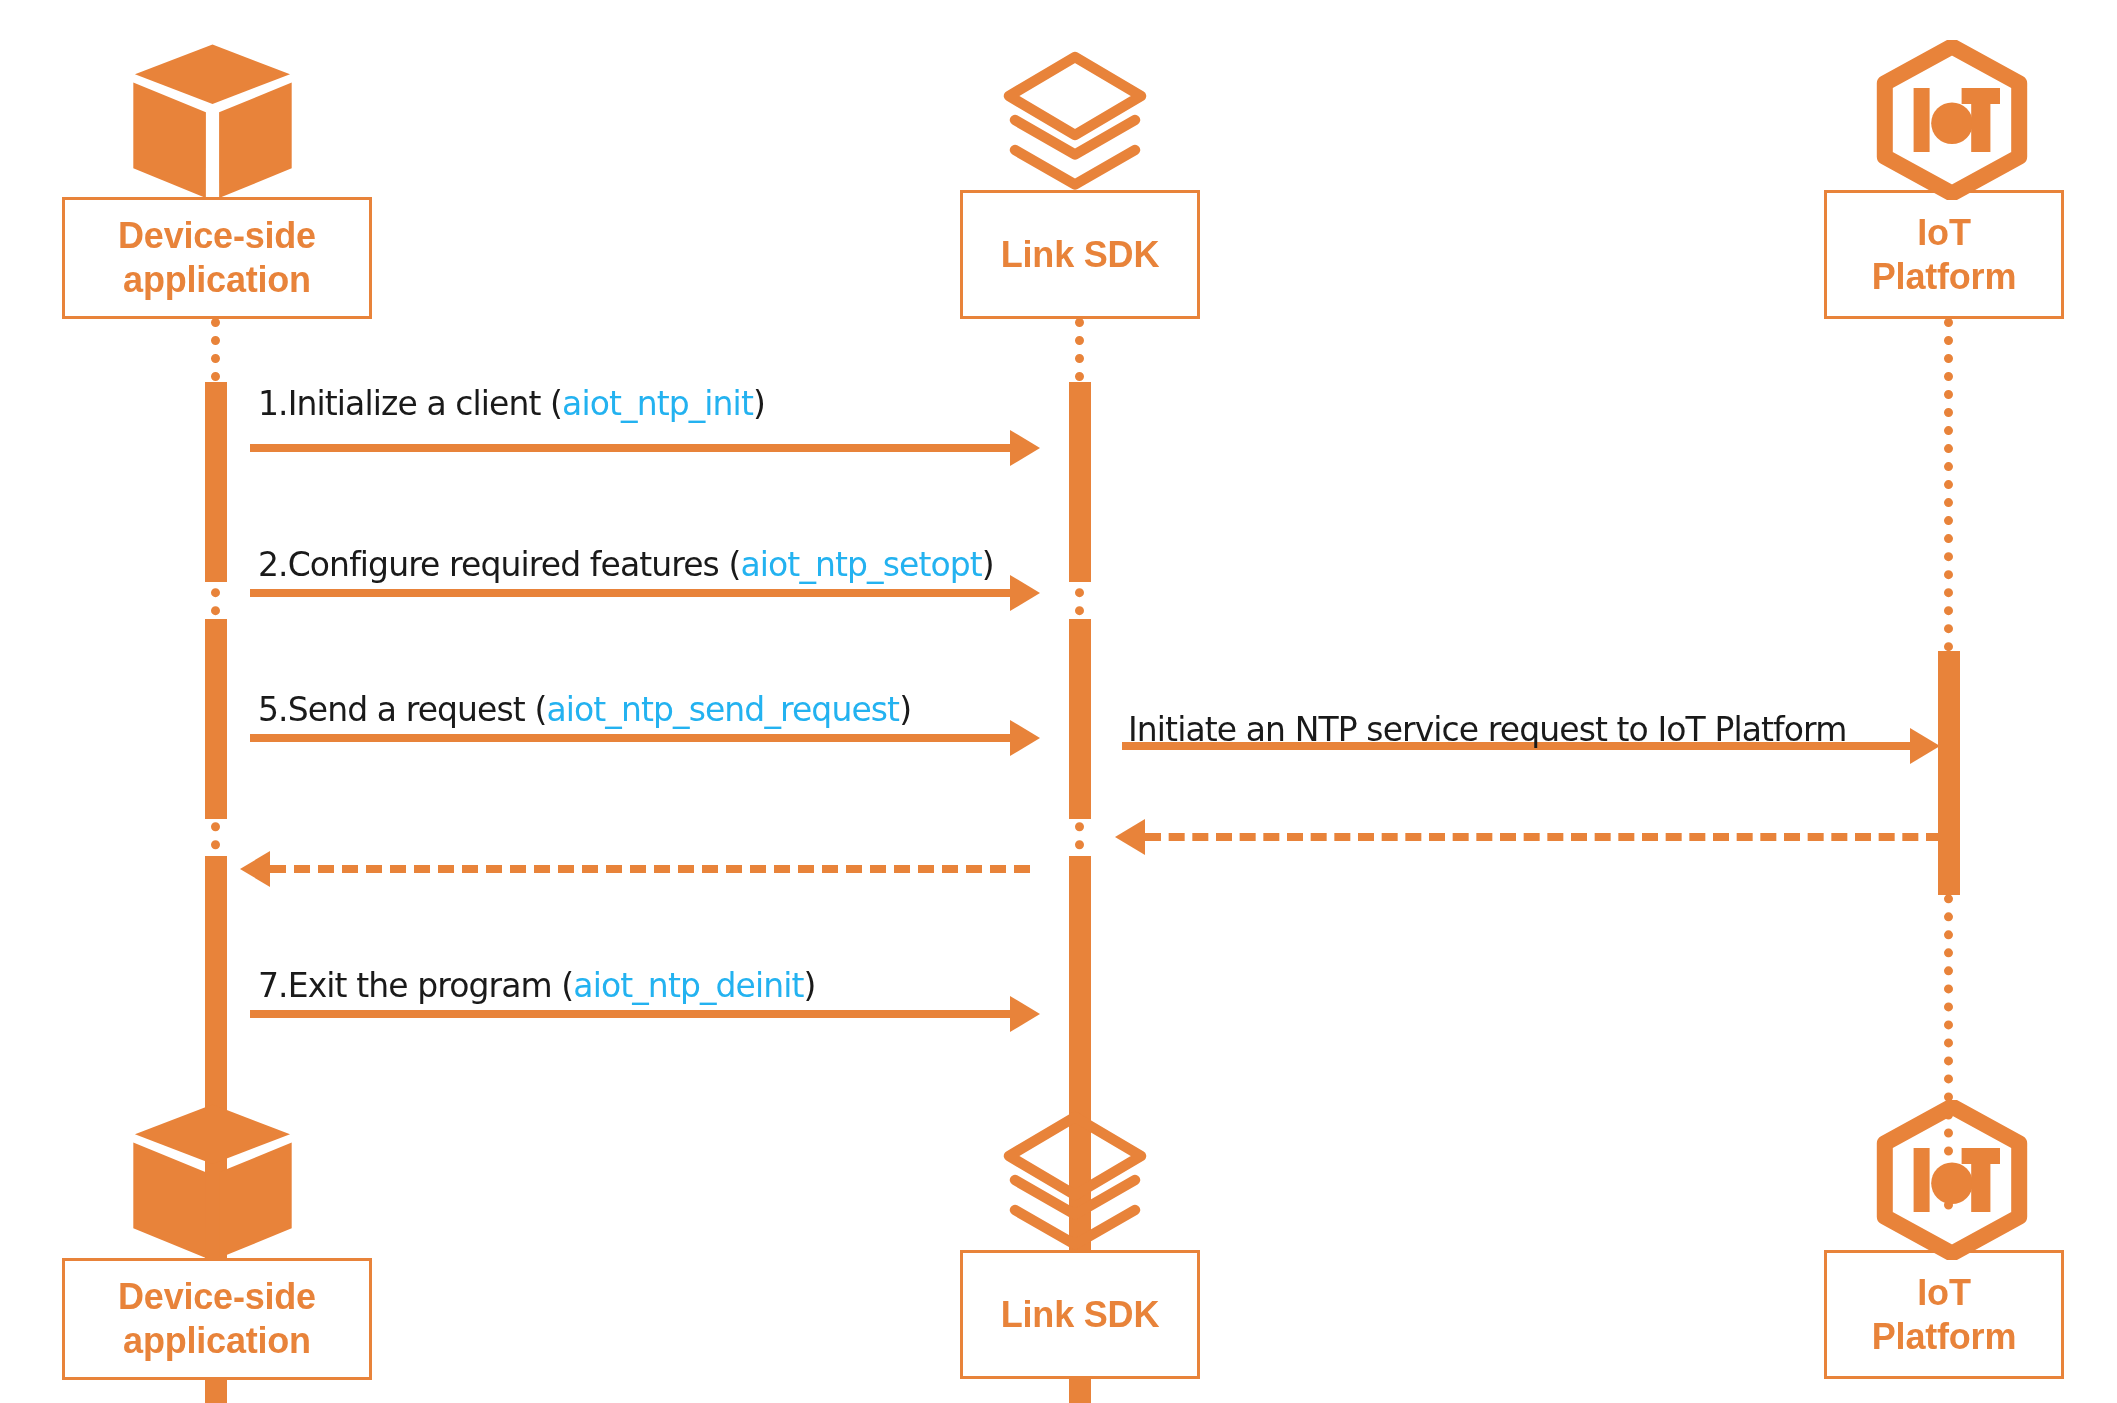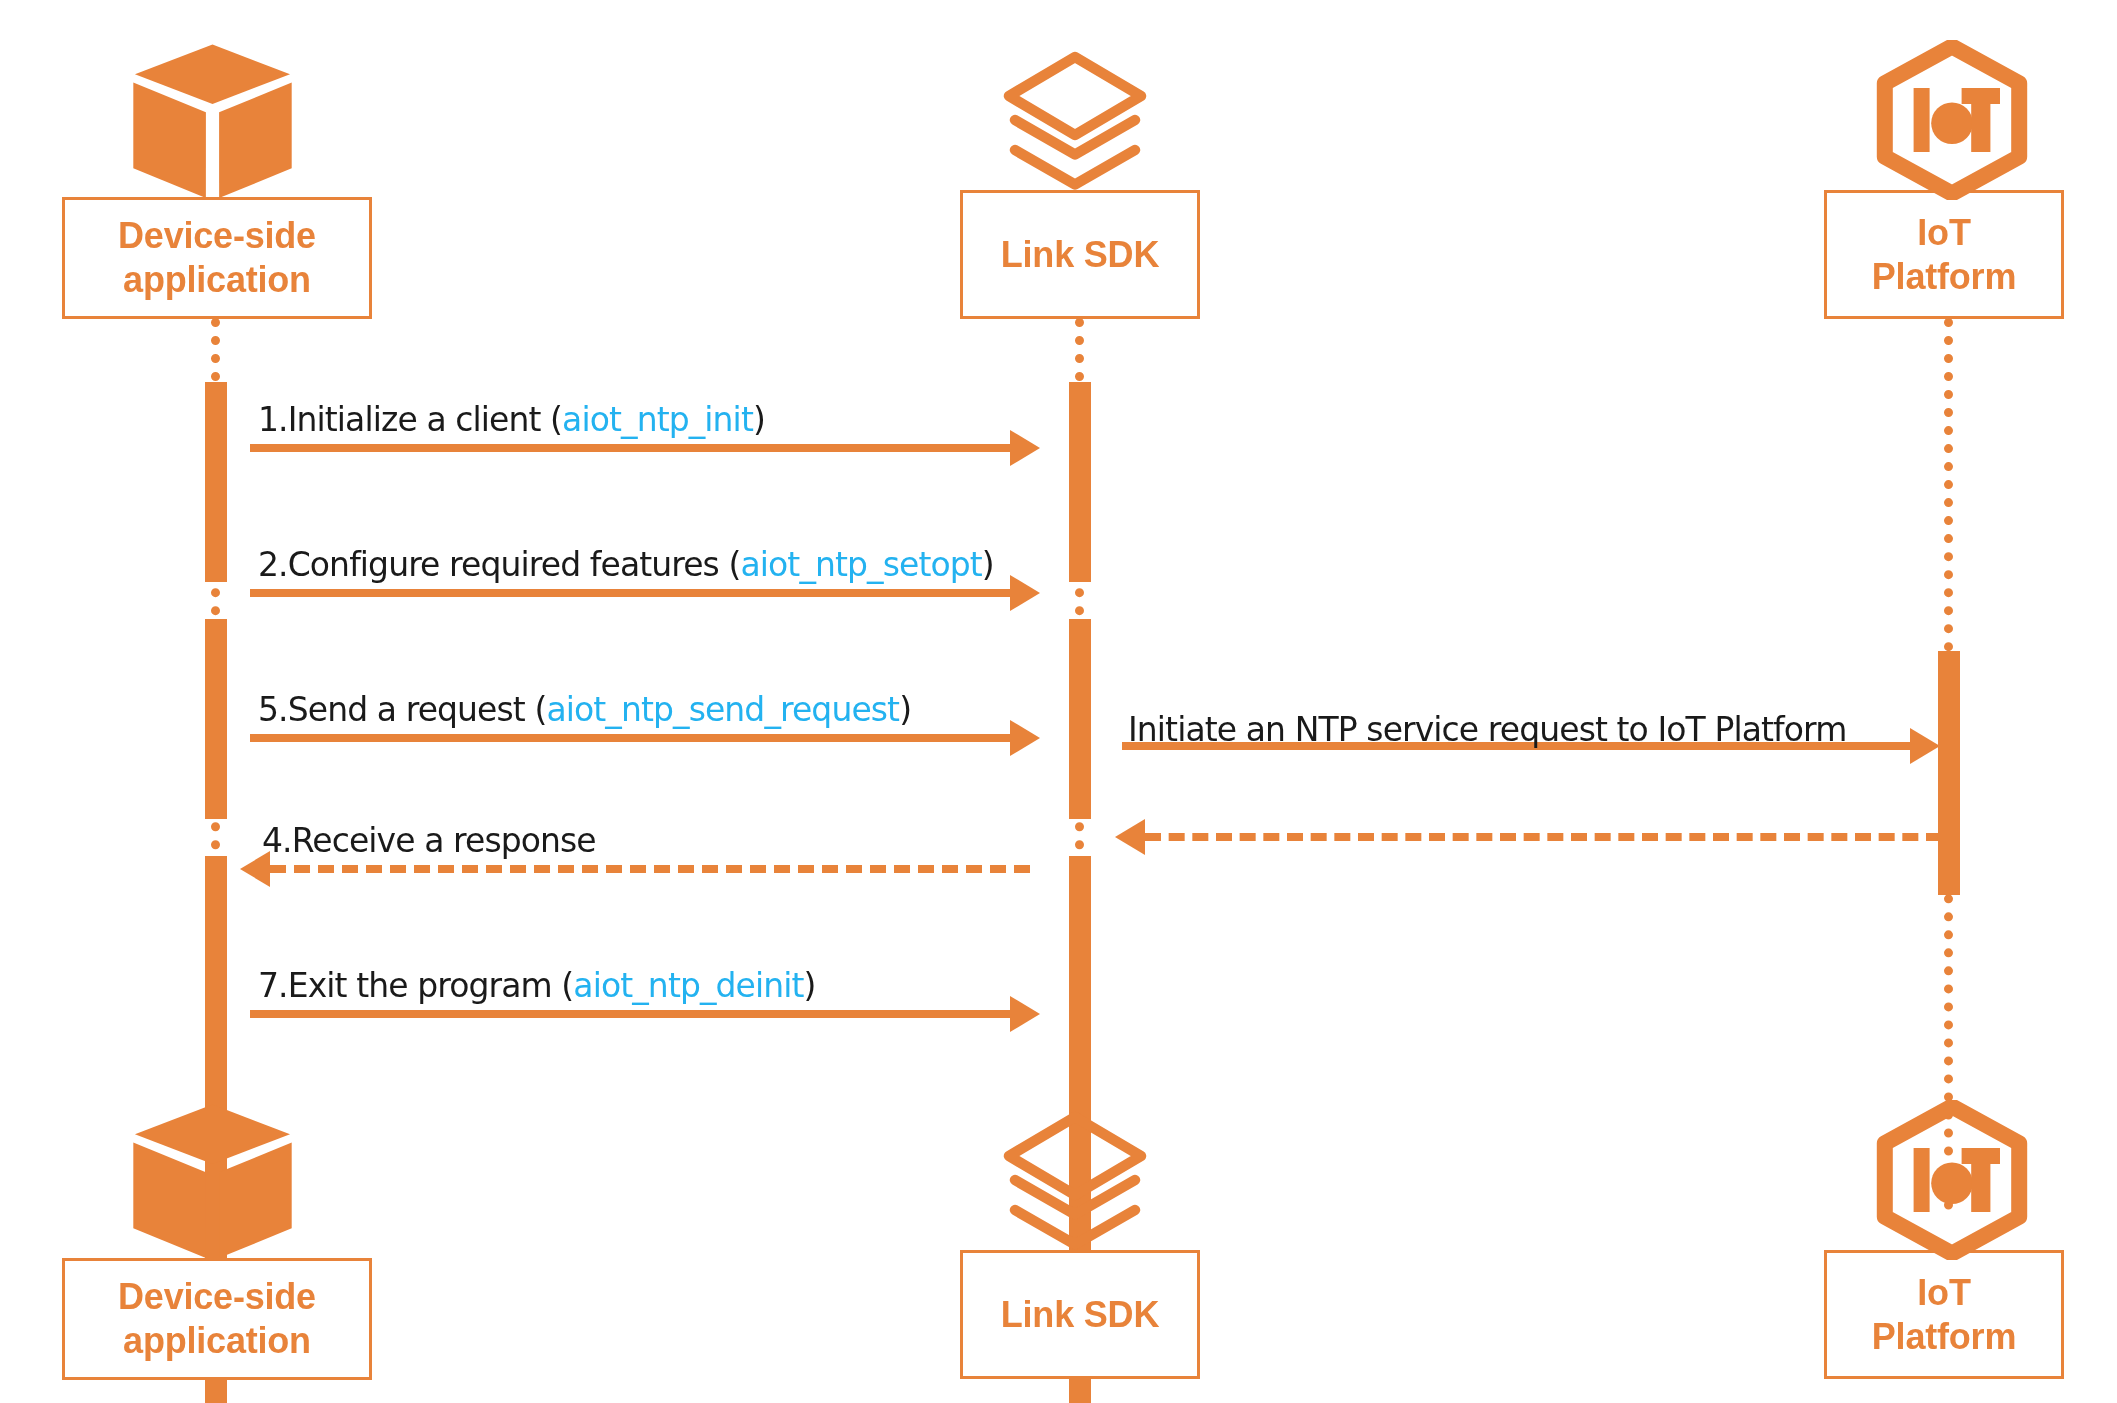--- a/index.html
+++ b/index.html
@@ -121,21 +121,21 @@
   <div class="activation" style="left:1069px; top:619px; height:200px;"></div>
   <div class="activation" style="left:1069px; top:856px; height:434px;"></div>
   <div class="activation" style="left:1069px; top:1335px; height:200px;"></div>
 
   <div class="activation" style="left:1938px; top:651px; height:244px;"></div>
 
   <div class="msg" style="left:250px; top:444px; width:790px;">
     <div class="line" style="width:762px;"></div>
     <div class="head right" style="left:760px;"></div>
   </div>
-  <div class="msg-label" style="left:258px; top:400px;text-align:right;">
+  <div class="msg-label" style="left:258px; top:384px;text-align:right;">
     <span>1.Initialize a client (</span><span class="fn">aiot_ntp_init</span><span>)</span>
   </div>
 
   <div class="msg" style="left:250px; top:589px; width:790px;">
     <div class="line" style="width:762px;"></div>
     <div class="head right" style="left:760px;"></div>
   </div>
   <div class="msg-label" style="left:258px; top:545px;">
     <span>2.Configure required features (</span><span class="fn">aiot_ntp_setopt</span><span>)</span>
   </div>
@@ -152,23 +152,20 @@
     <div class="line" style="width:790px;"></div>
     <div class="head right" style="left:788px;"></div>
   </div>
   <div class="msg-label" style="left:1128px; top:710px;">
     <span>Initiate an NTP service request to IoT Platform</span>
   </div>
 
   <div class="msg dashed" style="left:240px; top:865px; width:800px;">
     <div class="line" style="left:30px; width:760px;"></div>
     <div class="head left" style="left:0px;"></div>
-  </div>
-  <div class="msg-label" style="left:262px; top:821px;">
-    <span>4.Receive a response</span>
   </div>
 
   <div class="msg dashed" style="left:1115px; top:833px; width:830px;">
     <div class="line" style="left:30px; width:797px;"></div>
     <div class="head left" style="left:0px;"></div>
   </div>
 
   <div class="msg" style="left:250px; top:1010px; width:790px;">
     <div class="line" style="width:762px;"></div>
     <div class="head right" style="left:760px;"></div>

